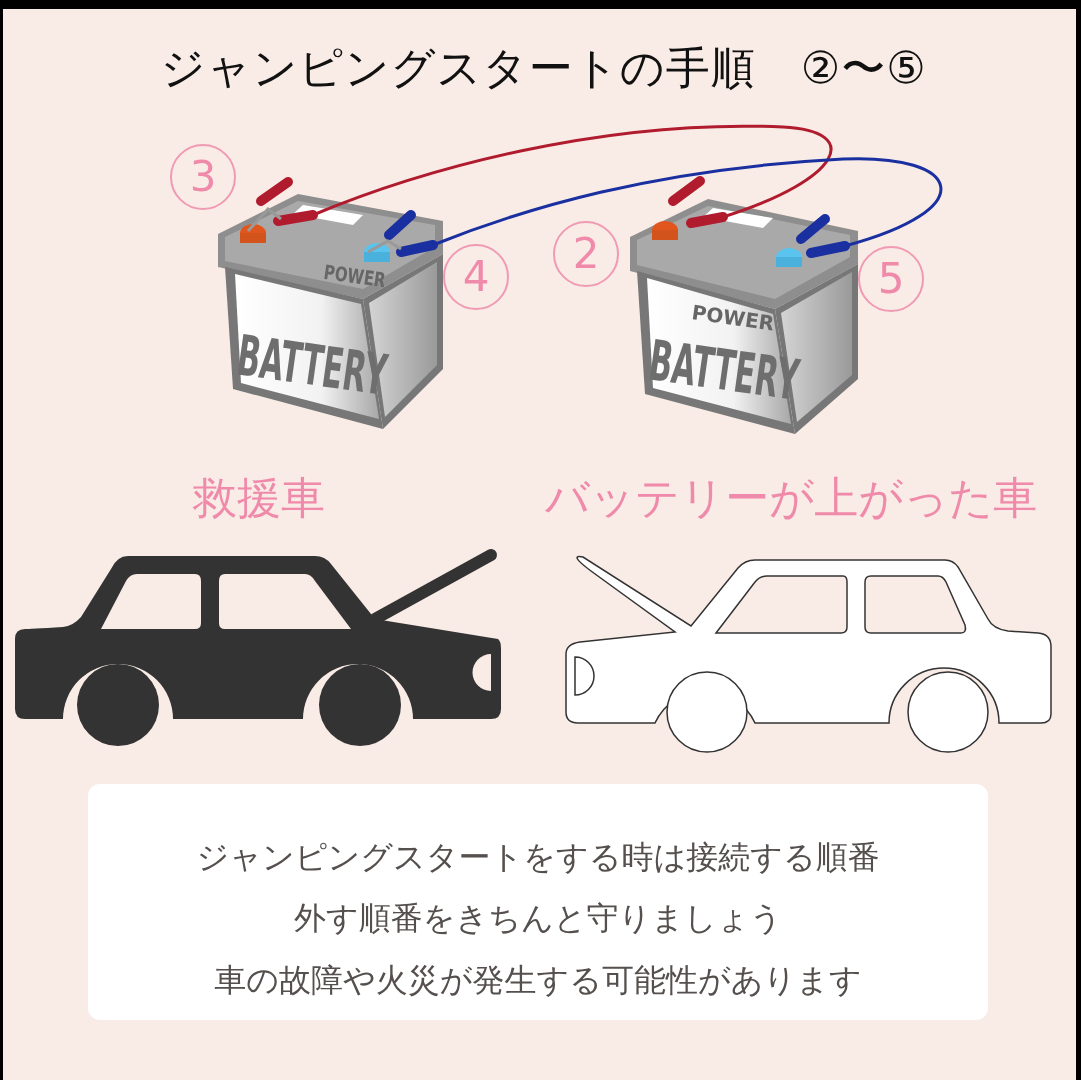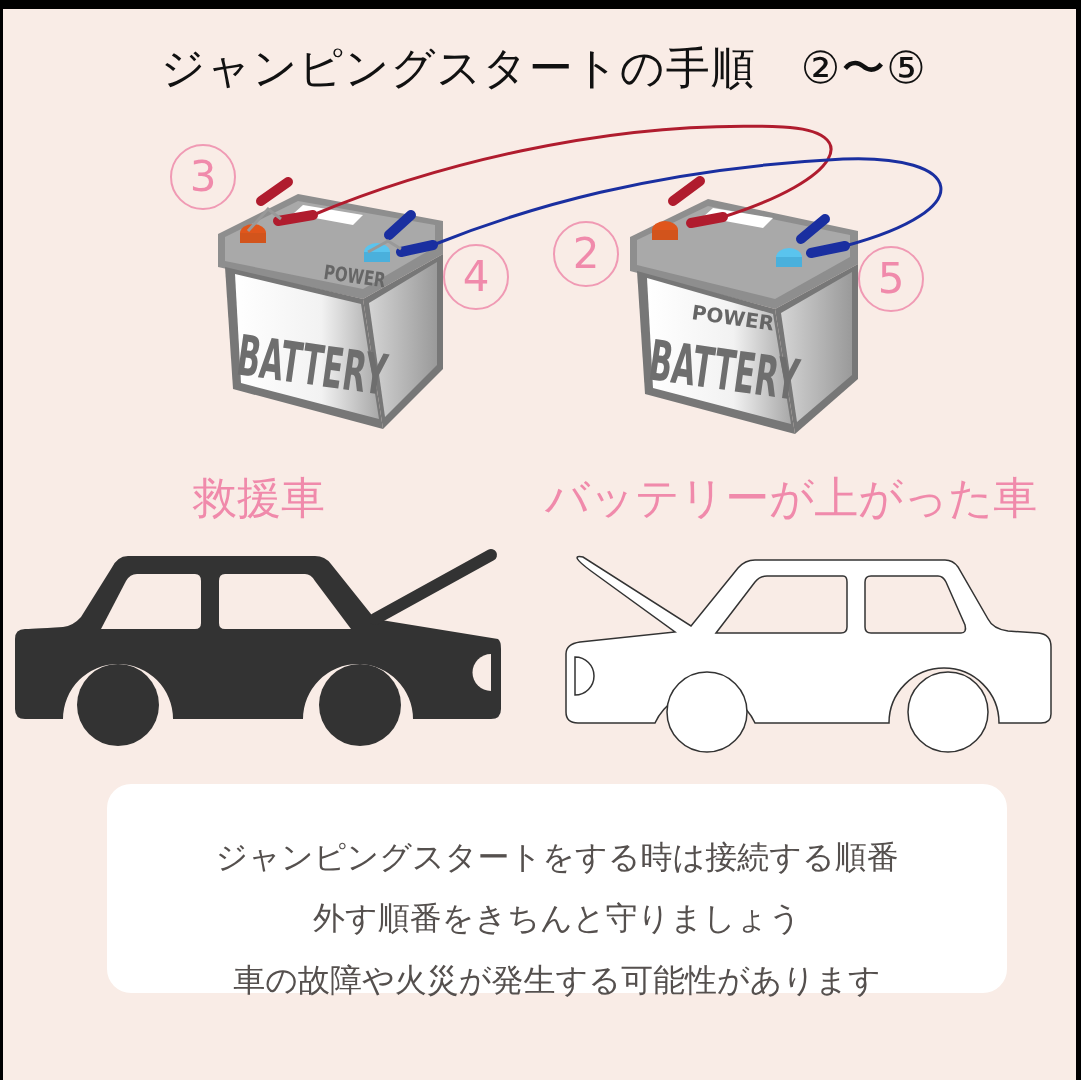--- a/index.html
+++ b/index.html
@@ -17,22 +17,22 @@
     .num {
       position: absolute; width: 62px; height: 62px; border: 2px solid #f09ab4;
       border-radius: 50%; color: #f08aab; font-family: "DejaVu Sans", sans-serif;
       font-size: 42px; line-height: 62px; text-align: center; box-sizing: content-box;
     }
     .label {
       position: absolute; font-family: "DejaVu Sans", sans-serif; font-size: 44px;
       color: #f08aab;
     }
     .notebox {
-      position: absolute; left: 85px; top: 775px; width: 900px; height: 209px;
-      background: #fff; border-radius: 24px; margin-left: 19px;
+      position: absolute; left: 85px; top: 775px; width: 900px; height: 236px;
+      background: #fff; border-radius: 12px;
     }
     .note-line {
       position: absolute; left: 0; width: 900px; text-align: center;
       font-family: "DejaVu Sans", sans-serif; font-size: 32px; color: #55504e;
     }
   </style>
 </head>
 <body>
 
 <div class="frame">

